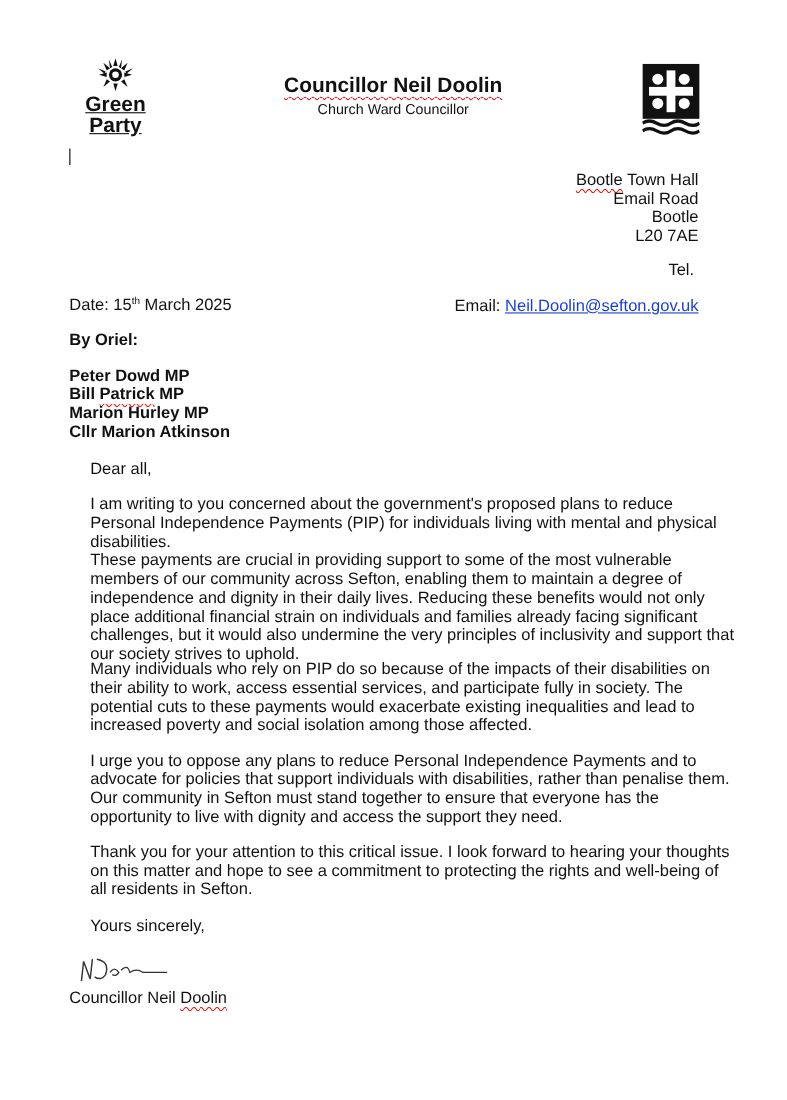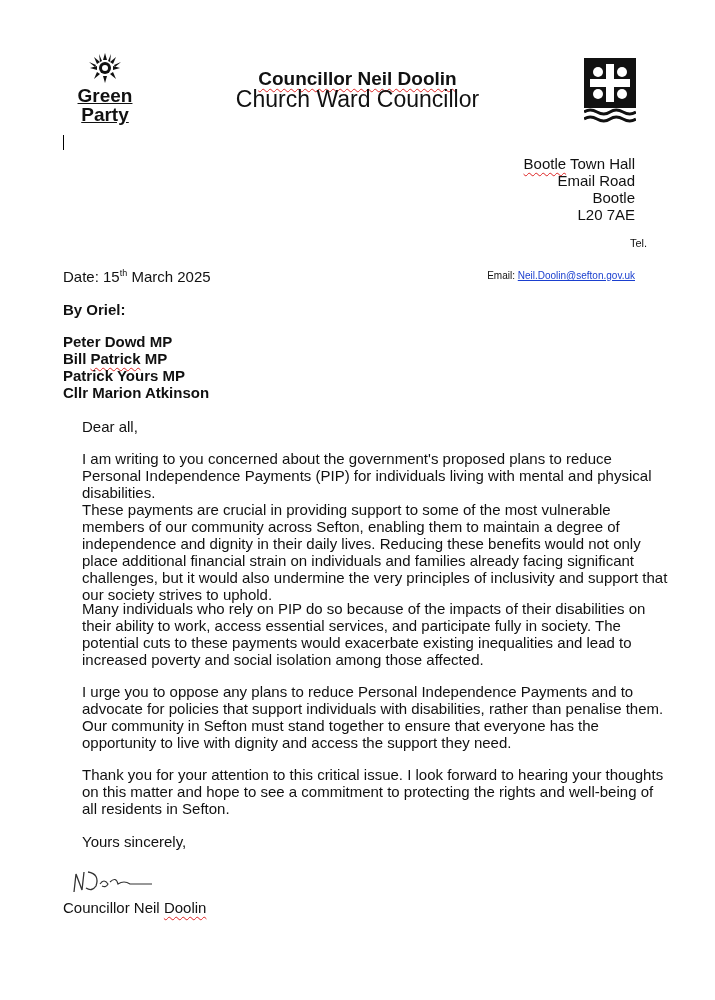--- a/index.html
+++ b/index.html
@@ -6,29 +6,29 @@
   body {
     width: 715px; height: 1000px; background: #ffffff; position: relative; overflow: hidden;
     font-family: "Liberation Sans", sans-serif; color: #111;
   }
   .abs { position: absolute; }
   .logo-green { left: 70px; top: 52px; width: 70px; text-align: center; text-decoration: underline; }
   .logo-green svg { display: block; margin: 0 auto; }
   .logo-green .word { font-weight: bold; font-size: 19px; line-height: 19px; color: #111; }
   .header { left: 0; width: 715px; top: 68px; text-align: center; }
   .header .name { font-weight: bold; font-size: 19px; line-height: 21px; }
-  .header .role { font-size: 23px; line-height: 21px; }
+  .header .role { font-size: 13px; line-height: 21px; }
   .squig { text-decoration: underline wavy #d22; text-decoration-thickness: 1px; text-underline-offset: 3px; }
   .crest { left: 584px; top: 58px; width: 52px; height: 66px; }
   .cursor { left: 63px; top: 135px; width: 1px; height: 15px; background: #000; }
   .address { right: 80px; top: 155px; text-align: right; font-size: 15px; line-height: 17px; }
-  .tel { right: 68px; top: 237px; font-size: 11px; }
+  .tel { right: 84px; top: 237px; font-size: 15px; }
   .date { left: 63px; top: 268px; font-size: 15px; }
   .date sup { font-size: 9px; }
-  .email { right: 80px; top: 270px; font-size: 10px; }
+  .email { right: 80px; top: 270px; font-size: 15px; }
   .email a { color: #1a3fcf; text-decoration: underline; }
   .byemail { left: 63px; top: 301px; font-weight: bold; font-size: 15px; }
   .recipients { left: 63px; top: 333px; font-weight: bold; font-size: 15px; line-height: 17px; }
   .body-text { left: 63px; width: 590px; font-size: 15px; line-height: 17px; margin-left: 19px; }
   .body-text p { margin: 0; }
   .sig { left: 68px; top: 862px; width: 90px; height: 38px; }
   .signoff-name { left: 63px; top: 899px; font-size: 15px; }
 </style>
 </head>
 <body>
@@ -90,21 +90,21 @@
 
 <div class="abs email">
   <span>Email: </span><a>Neil.Doolin@sefton.gov.uk</a>
 </div>
 
 <div class="abs byemail">By Oriel:</div>
 
 <div class="abs recipients">
   <div>Peter Dowd MP</div>
   <div>Bill <span class="squig">Patrick</span> MP</div>
-  <div>Patrick Yours MP</div>
+  <div>Marion Hurley MP</div>
   <div>Cllr Marion Atkinson</div>
 </div>
 
 <div class="abs body-text" style="top:418px">Dear all,</div>
 
 <div class="abs body-text" style="top:450px">
     <p>I am writing to you concerned about the government's proposed plans to reduce Personal Independence Payments (PIP) for individuals living with mental and physical disabilities.</p>
   </div>
 <div class="abs body-text" style="top:501px">
     <p>These payments are crucial in providing support to some of the most vulnerable members of our community across Sefton, enabling them to maintain a degree of independence and dignity in their daily lives. Reducing these benefits would not only place additional financial strain on individuals and families already facing significant challenges, but it would also undermine the very principles of inclusivity and support that our society strives to uphold.</p>

